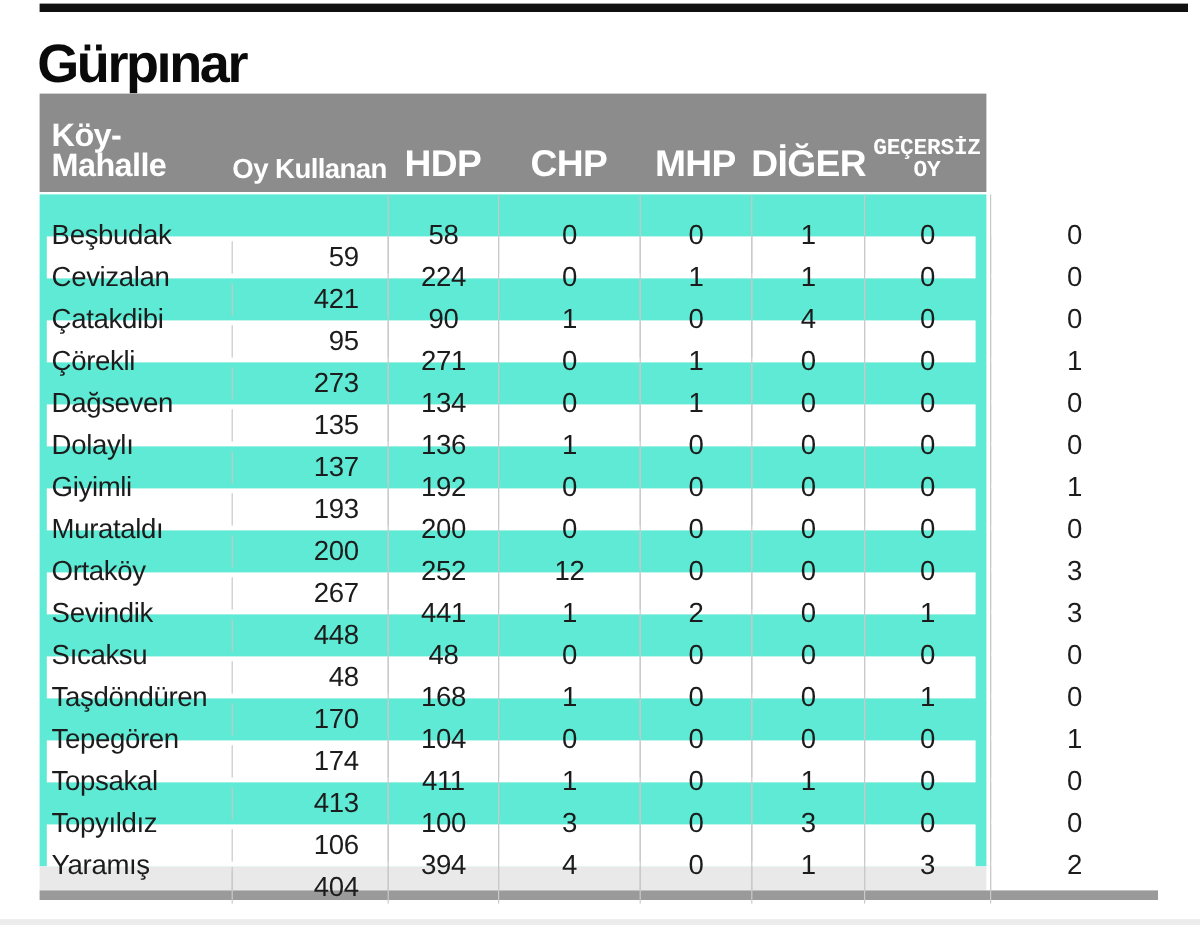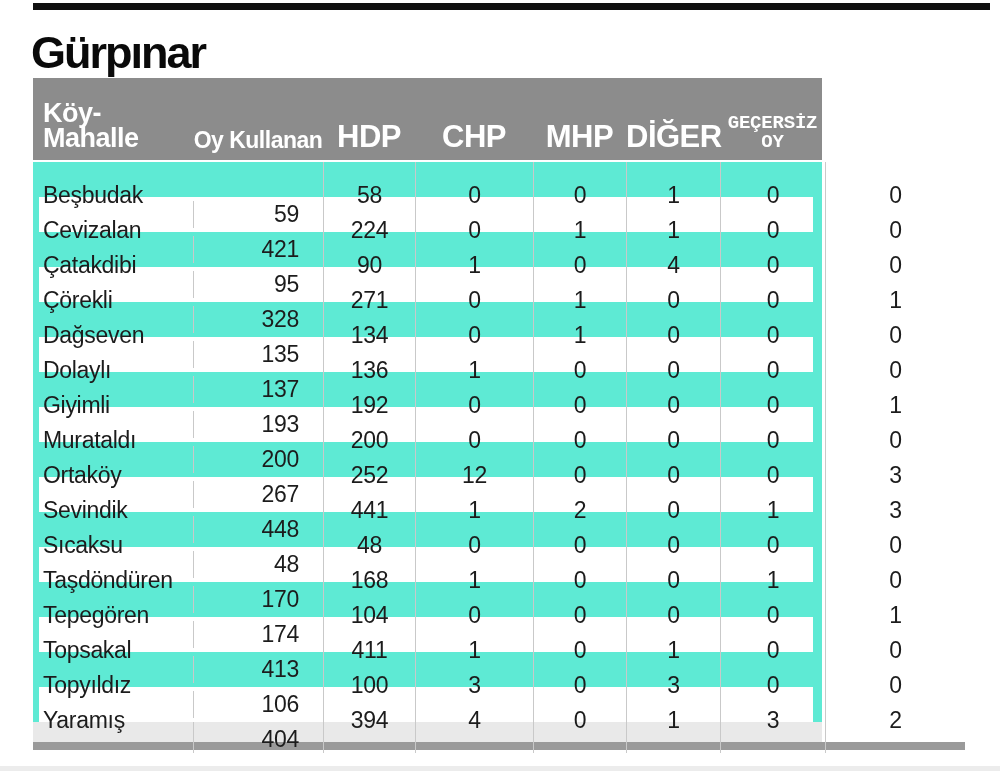--- a/index.html
+++ b/index.html
@@ -109,21 +109,21 @@
         <div class="cell c1">95</div>
         <div class="cell c2">90</div>
         <div class="cell c3">1</div>
         <div class="cell c4">0</div>
         <div class="cell c5">4</div>
         <div class="cell c6">0</div>
         <div class="cell c7">0</div>
       </div>
       <div class="row white">
         <div class="cell c0">Çörekli</div>
-        <div class="cell c1">328</div>
+        <div class="cell c1">273</div>
         <div class="cell c2">271</div>
         <div class="cell c3">0</div>
         <div class="cell c4">1</div>
         <div class="cell c5">0</div>
         <div class="cell c6">0</div>
         <div class="cell c7">1</div>
       </div>
       <div class="row gray">
         <div class="cell c0">Dağseven</div>
         <div class="cell c1">135</div>

